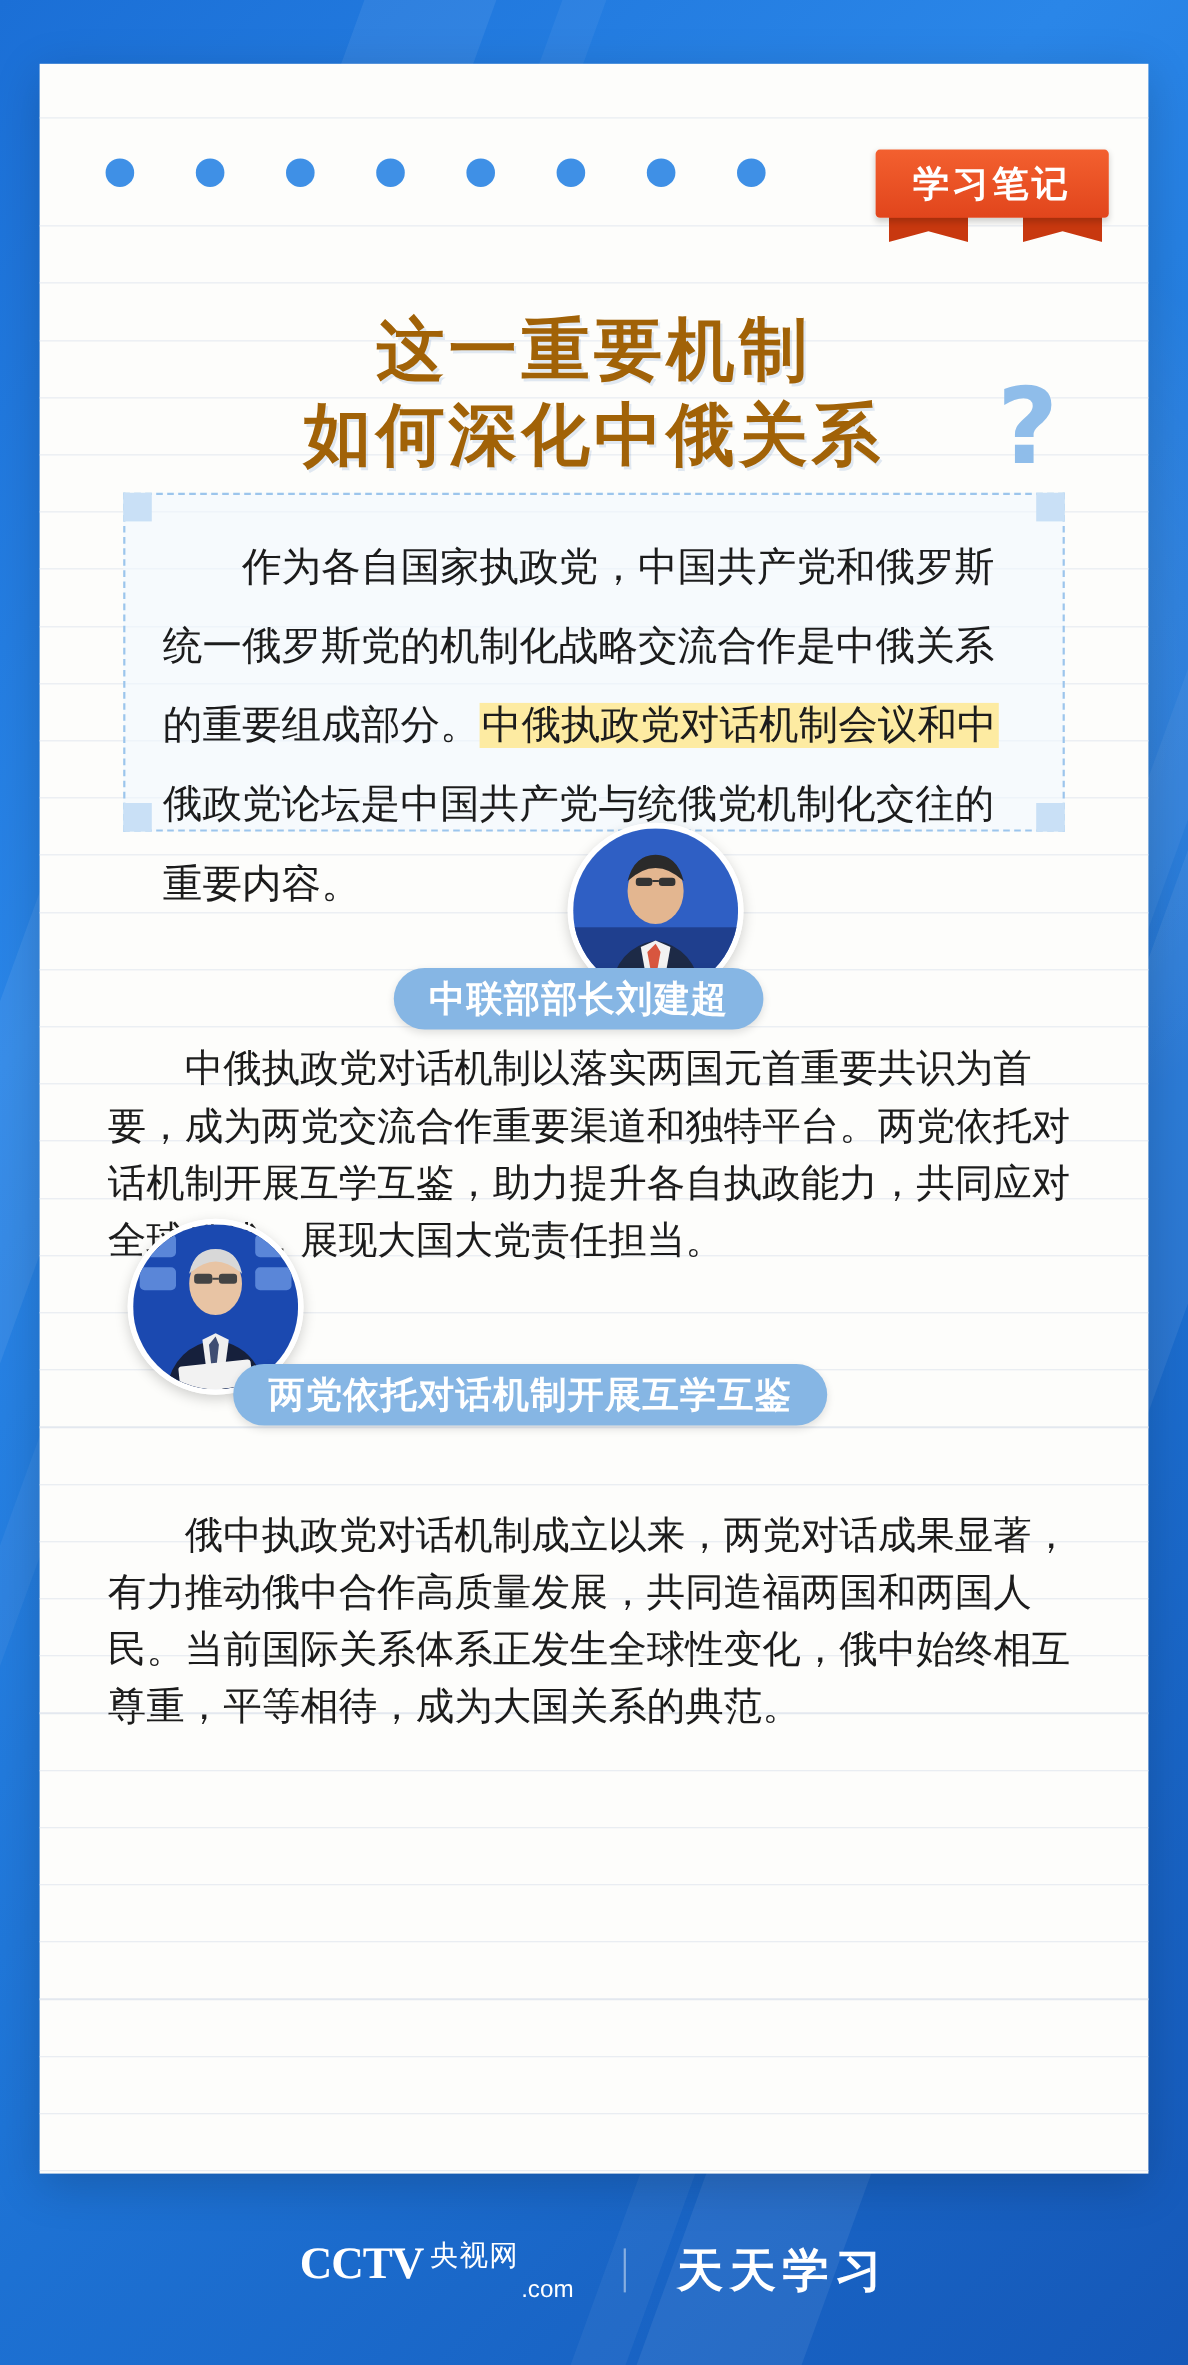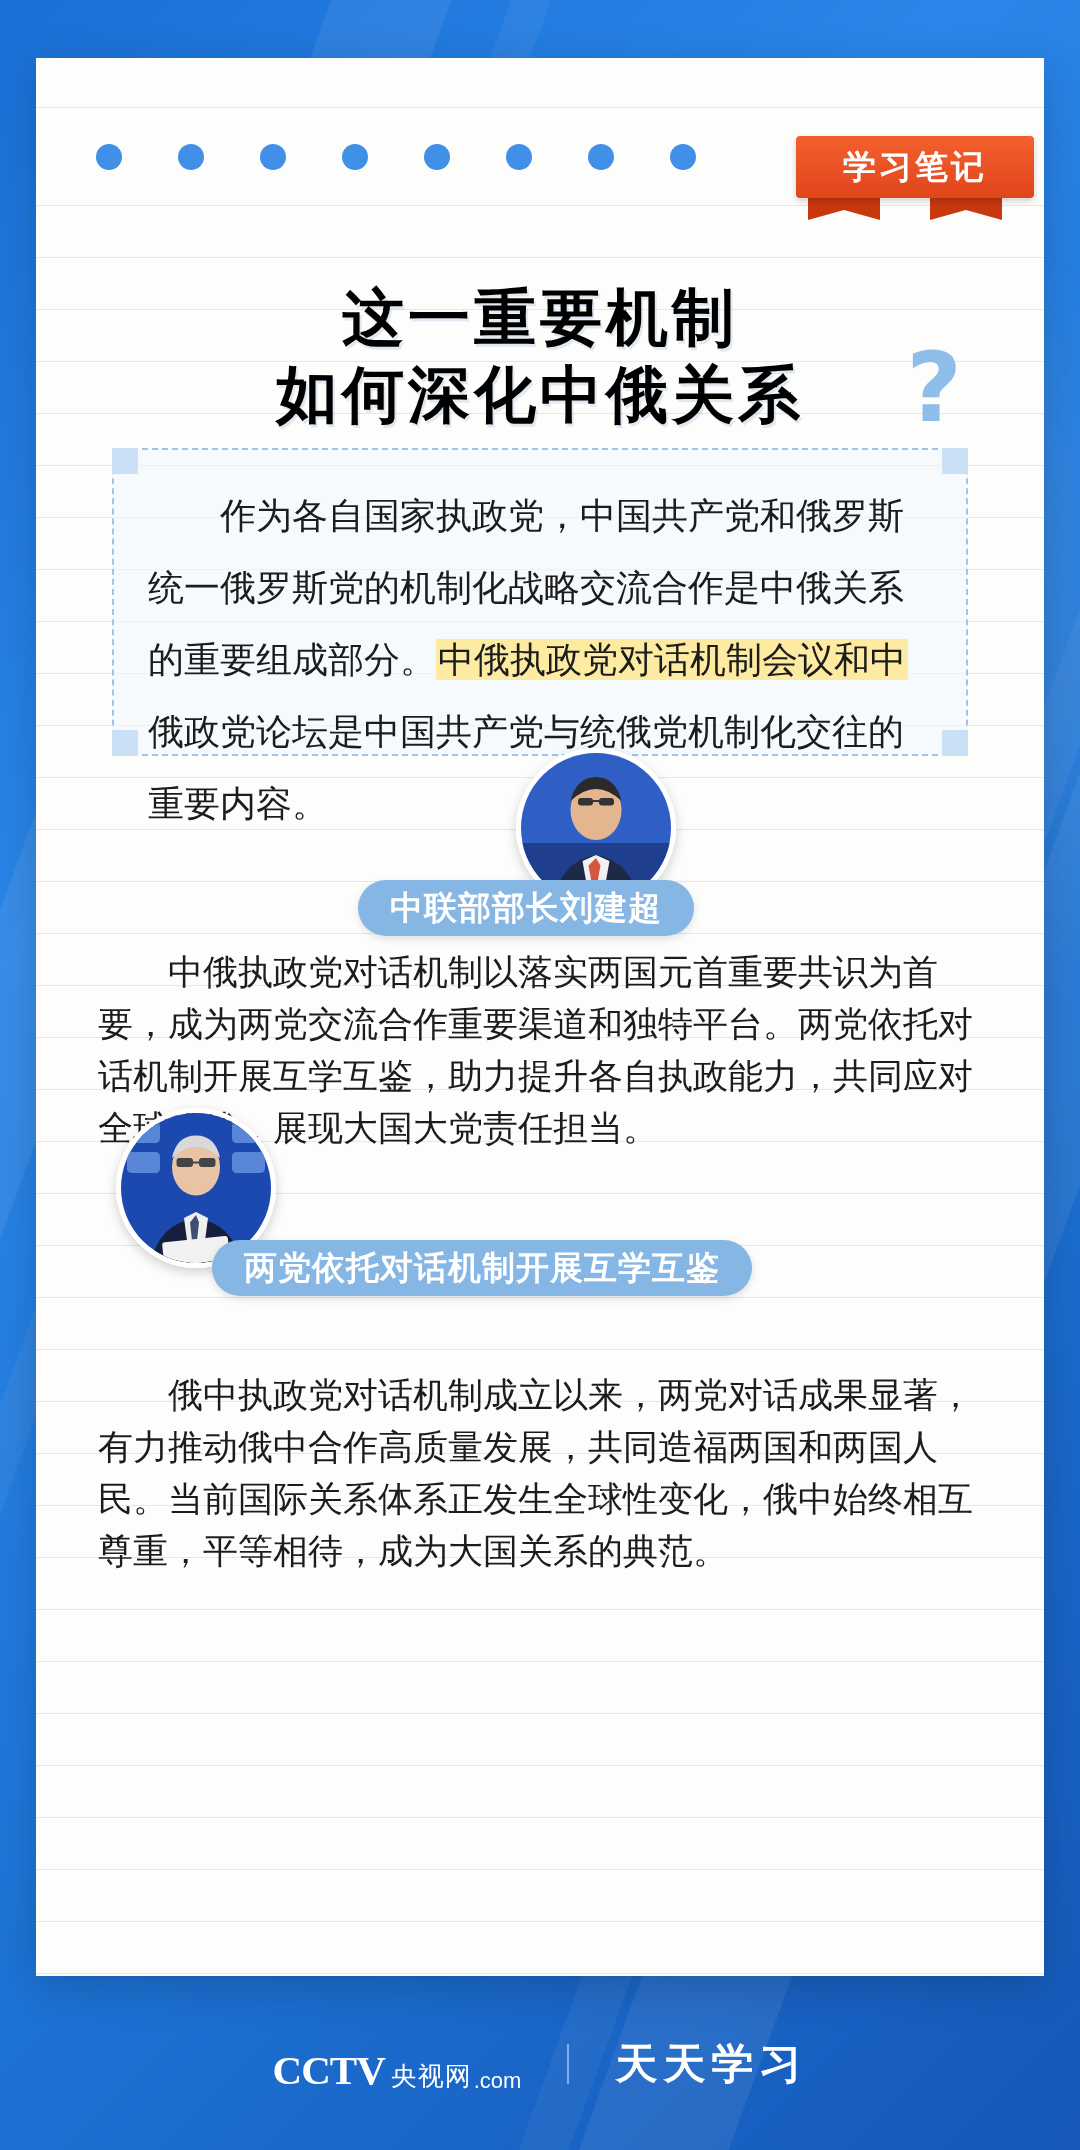--- a/index.html
+++ b/index.html
@@ -58,21 +58,21 @@
     background: #3f90e6;
   }
 
   
   .ribbon {
     position: absolute; right: 30px; top: 78px;
     width: 218px; height: 82px;
   }
   .ribbon .body {
     position: absolute; left: 0; top: 0;
-    width: 238px; height: 62px;
+    width: 212px; height: 62px;
     background: linear-gradient(180deg, #f3602f 0%, #e1451c 100%);
     border-radius: 4px;
     box-shadow: 0 3px 6px rgba(0,0,0,0.18);
     display: flex; align-items: center; justify-content: center;
   }
   .ribbon .body span {
     color: #fff; font-size: 33px; font-weight: bold;
     letter-spacing: 3px;
     font-family: "DejaVu Sans", "Liberation Sans", sans-serif;
   }
@@ -82,21 +82,21 @@
   }
   .ribbon .tail-l { left: 12px; clip-path: polygon(0 0, 100% 0, 100% 100%, 50% 62%, 0 100%); }
   .ribbon .tail-r { right: 12px; clip-path: polygon(0 0, 100% 0, 100% 100%, 50% 62%, 0 100%); }
 
   
   .headline {
     position: absolute; left: 0; right: 0; top: 222px;
     text-align: center;
   }
   .headline .l1, .headline .l2 {
-    color: #000000;
+    color: #a16207;
     font-weight: bold;
     font-size: 62px;
     letter-spacing: 4px;
     line-height: 1.24;
     font-family: "DejaVu Sans", "Liberation Sans", sans-serif;
     text-shadow: 2px 3px 0 rgba(13,80,175,0.12);
   }
   .qmark {
     position: absolute; right: 82px; top: 52px;
     font-size: 96px; font-weight: bold; color: #8fbdea;
@@ -152,21 +152,21 @@
     font-size: 35px; line-height: 52px; color: #1c1c1c;
     text-indent: 70px;
     font-family: "DejaVu Sans", "Liberation Sans", sans-serif;
   }
 
   
   .footer {
     position: absolute; left: 0; right: 0; bottom: 56px;
     display: flex; align-items: center; justify-content: center; gap: 46px;
   }
-  .cctv-logo { display: flex; align-items: flex-end; color: #fff; }
+  .cctv-logo { display: flex; align-items: flex-start; color: #fff; }
   .cctv-logo .cc {
     font-size: 41px; font-weight: bold; letter-spacing: -1px;
     font-family: "Liberation Serif", serif;
   }
   .cctv-logo .cn {
     font-size: 26px; margin-left: 6px; letter-spacing: 1px;
     font-family: "DejaVu Sans", sans-serif;
   }
   .cctv-logo .com { font-size: 22px; margin-left: 2px; margin-top: 35px; }
   .footer-divider { width: 2px; height: 40px; background: rgba(255,255,255,0.45); }

